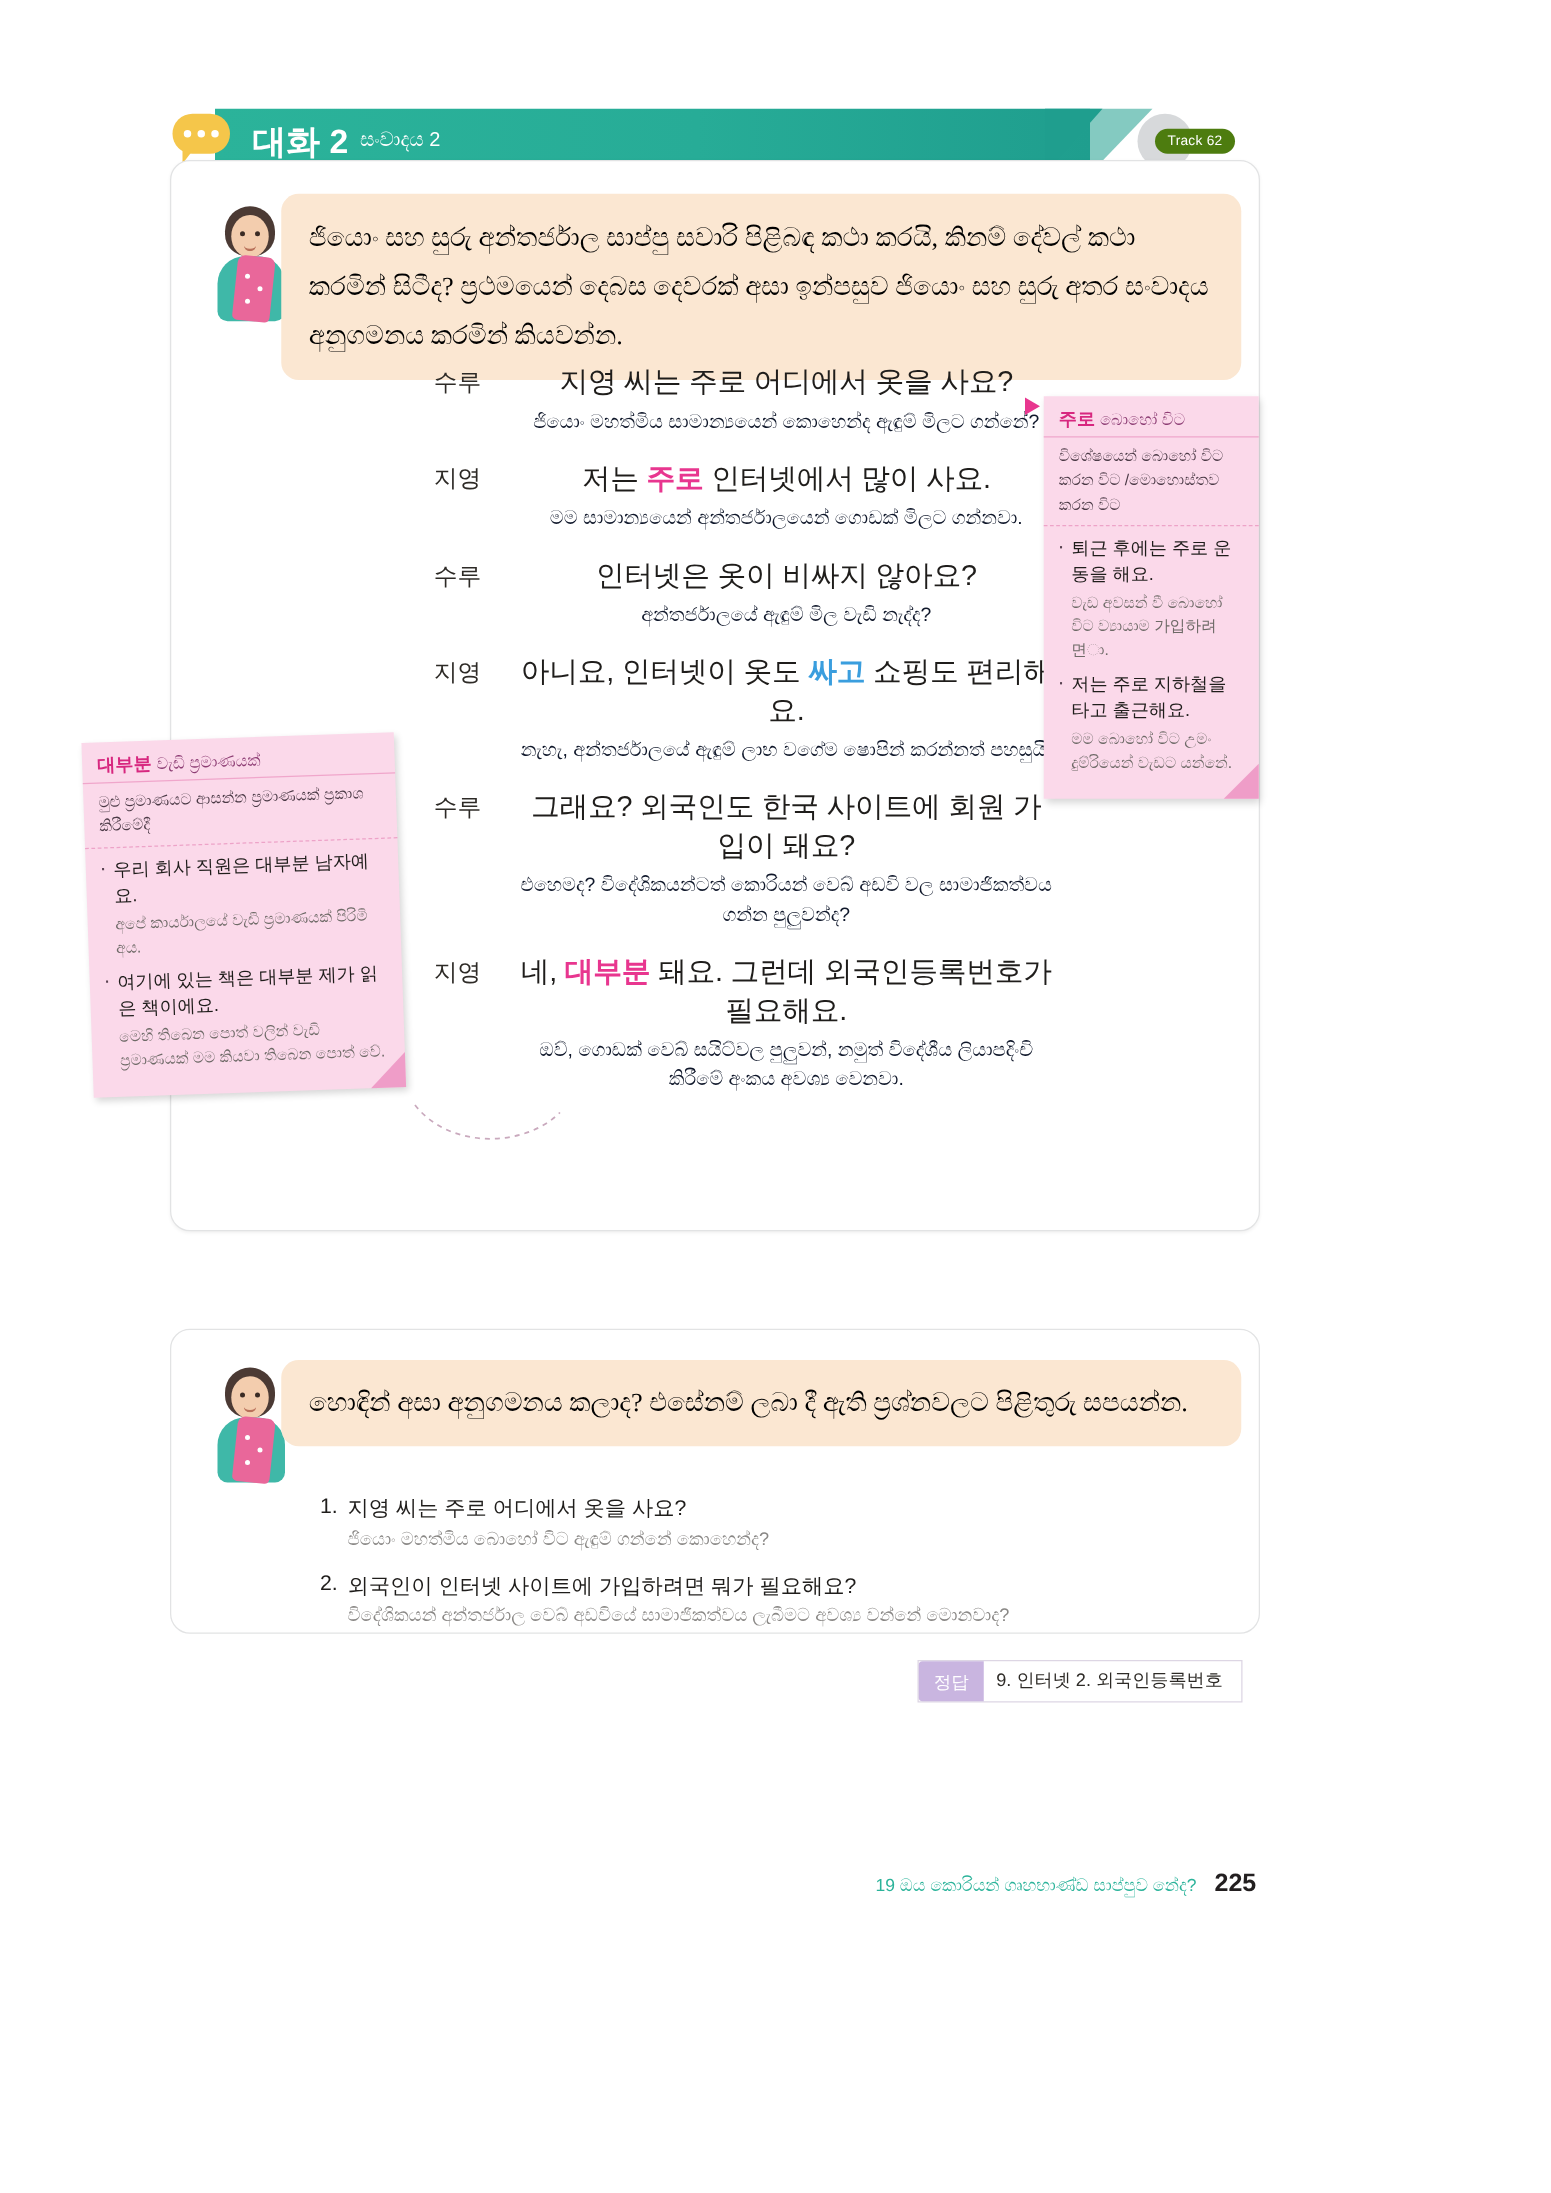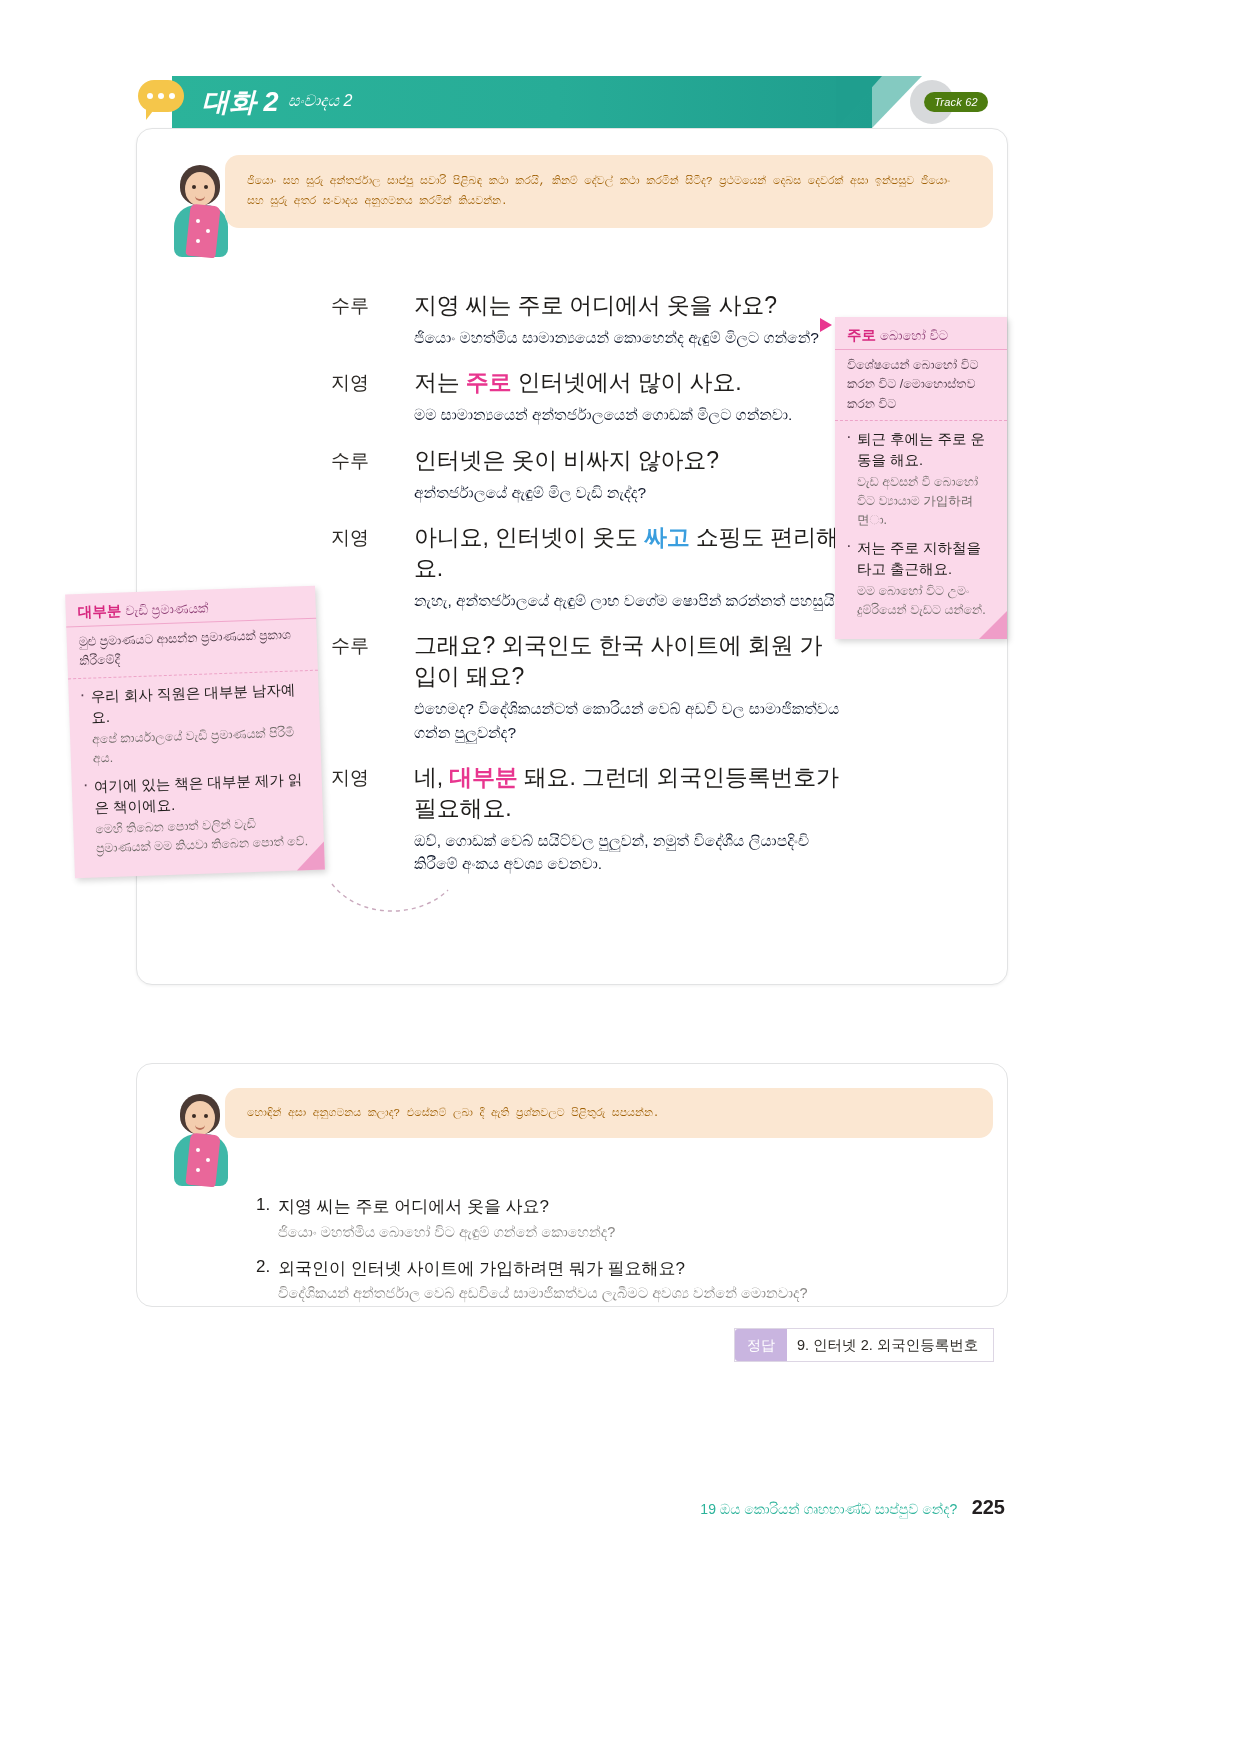--- a/index.html
+++ b/index.html
@@ -19,24 +19,23 @@
   
   .page {
     position: absolute;
     left: 0; top: 0;
     width: 1241px; height: 1754px;
   }
 
   .banner {
     position: absolute;
     left: 136px;
-    top: 76px;
+    top: 87px;
     width: 855px;
     height: 52px;
-    font-style: italic;
   }
   .banner-bg {
     position: absolute;
     left: 36px; top: 0;
     width: 700px; height: 52px;
     background: linear-gradient(90deg, #2bb39a 0%, #27ac97 55%, #1f9e8e 100%);
   }
   .banner-tail {
     position: absolute;
     left: 736px; top: 0;
@@ -147,24 +146,24 @@
     position: absolute;
     left: 225px;
     top: 155px;
     width: 768px;
     background: #fbe7d2;
     border-radius: 14px;
     padding: 16px 20px 16px 22px;
     box-sizing: border-box;
   }
   .instr-text {
-    font-size: 11px;
+    font-size: 21px;
     line-height: 1.85;
-    color: #a16207;
-    font-family: Liberation Mono, monospace;
+    color: #000000;
+    font-family: Liberation Serif, serif;
   }
 
   .teacher {
     position: absolute;
     left: 170px;
     top: 163px;
     width: 62px;
     height: 96px;
   }
   .t-hair {
@@ -201,20 +200,21 @@
   .t-dot.a { left: 26px; top: 56px; }
   .t-dot.b { left: 36px; top: 66px; }
   .t-dot.c { left: 26px; top: 76px; }
 
   
   .dlg {
     position: absolute;
     left: 136px;
     top: 290px;
     width: 870px;
+    text-align: center;
   }
   .row {
     position: relative;
     margin-bottom: 18px;
   }
   .speaker {
     position: absolute;
     left: 195px;
     top: 3px;
     width: 70px;

